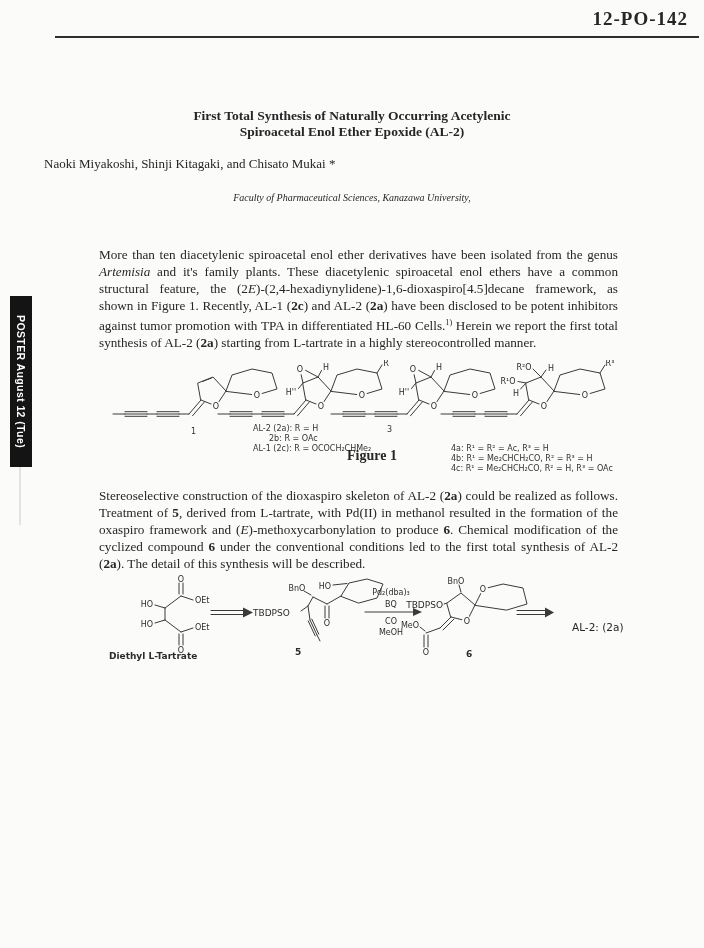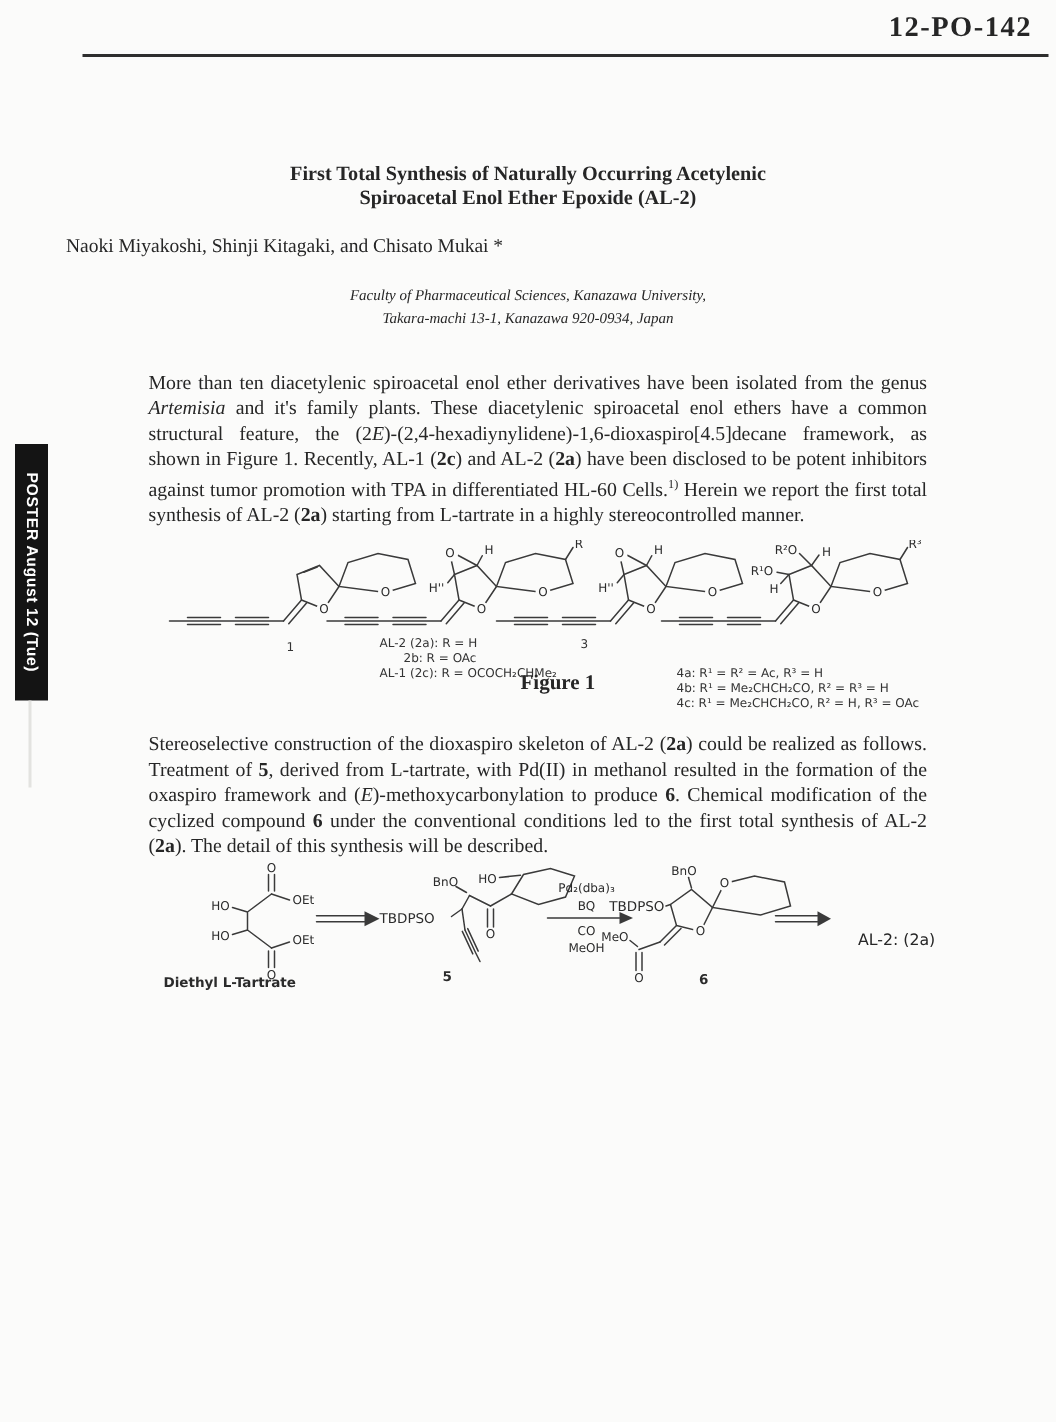--- a/index.html
+++ b/index.html
@@ -51,21 +51,20 @@
   <div class="side-tab-line"></div>
 
   <div class="title">
     <div>First Total Synthesis of Naturally Occurring Acetylenic</div>
     <div>Spiroacetal Enol Ether Epoxide (AL-2)</div>
   </div>
 
   <div class="authors">Naoki Miyakoshi, Shinji Kitagaki, and Chisato Mukai *</div>
   <div class="affiliation">
     <div>Faculty of Pharmaceutical Sciences, Kanazawa University,</div>
-    <div>Takara-machi 13-1, Kanazawa 920-0934, Japan</div>
   </div>
 
   <div class="para p1 rich"><span>More than ten diacetylenic spiroacetal enol ether derivatives have been isolated from the genus </span><span style="font-style: italic;">Artemisia</span><span> and it's family plants. These diacetylenic spiroacetal enol ethers have a common structural feature, the (2</span><span style="font-style: italic;">E</span><span>)-(2,4-hexadiynylidene)-1,6-dioxaspiro[4.5]decane framework, as shown in Figure 1. Recently, AL-1 (</span><span style="font-weight: bold;">2c</span><span>) and AL-2 (</span><span style="font-weight: bold;">2a</span><span>) have been disclosed to be potent inhibitors against tumor promotion with TPA in differentiated HL-60 Cells.</span><span class="seg-sup">1)</span><span> Herein we report the first total synthesis of AL-2 (</span><span style="font-weight: bold;">2a</span><span>) starting from L-tartrate in a highly stereocontrolled manner.</span></div>
 
   <div class="figure1">
     <svg width="609" height="112" viewBox="0 0 609 112">
       <defs>
         <g id="chain">
           <path d="M18,54 H30 M52,54 H62 M84,54 H94 M30,51.7 H52 M30,54 H52 M30,56.3 H52 M62,51.7 H84 M62,54 H84 M62,56.3 H84"></path>
           <path d="M94,54 L106,40 M97.5,55.8 L109.5,41.8"></path>

